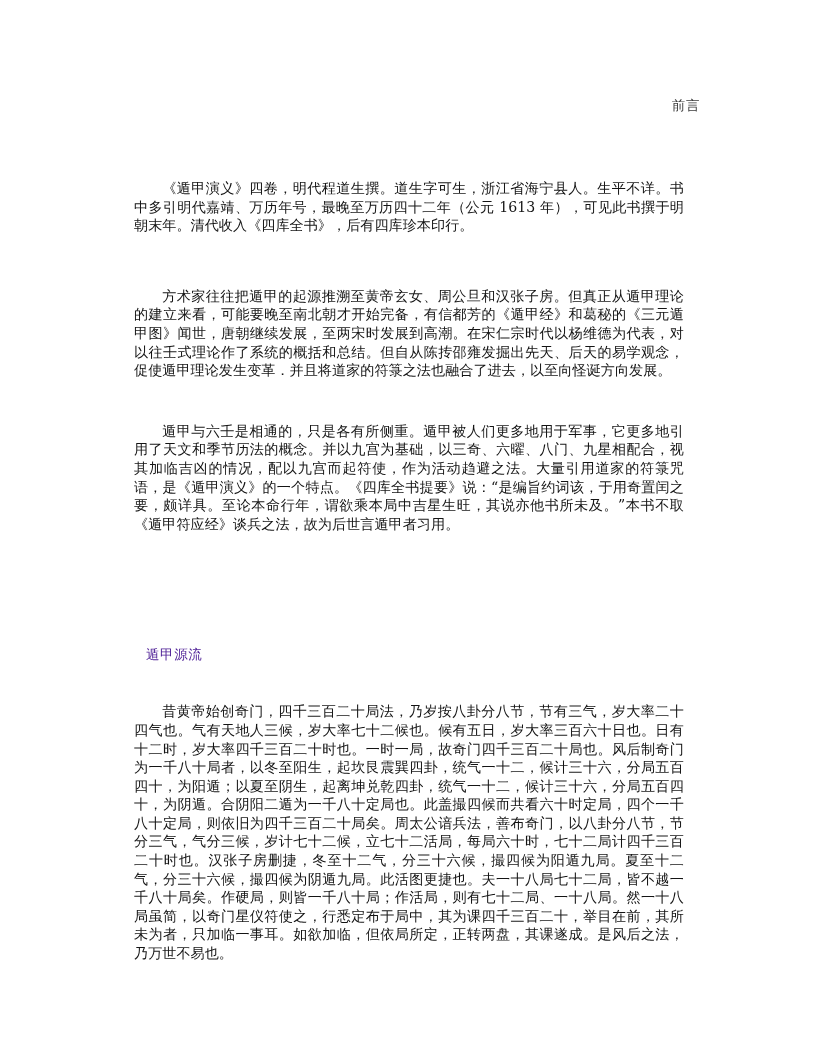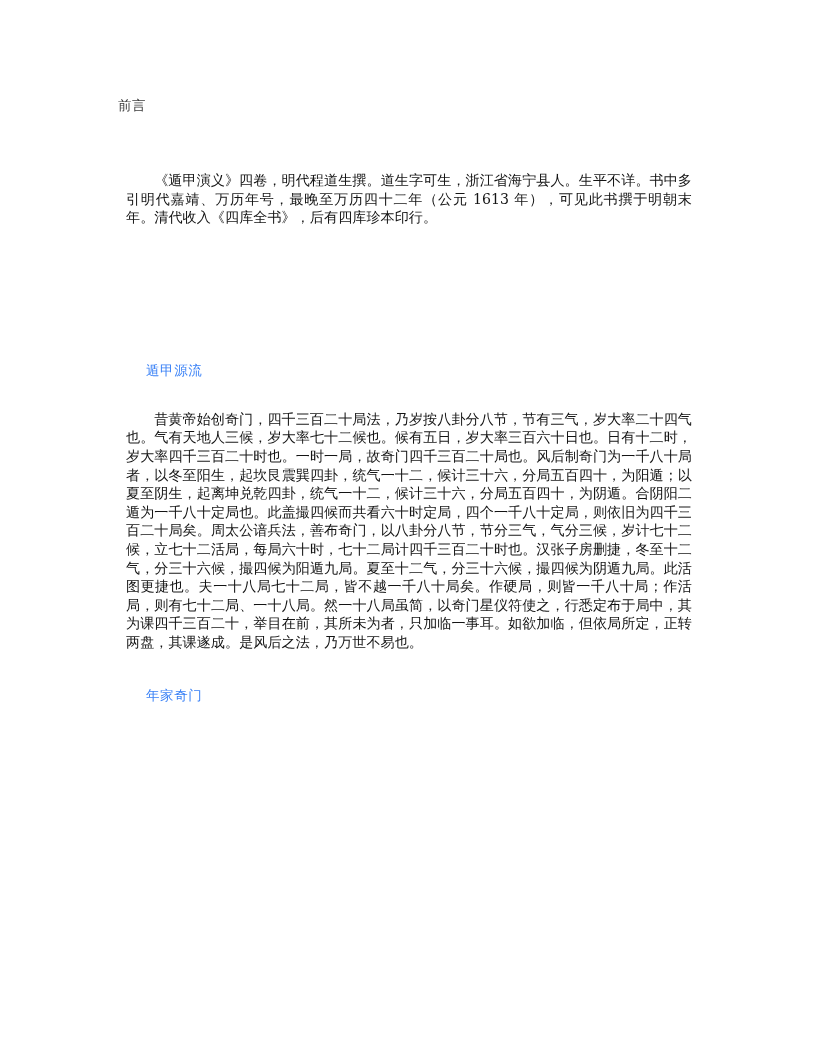--- a/index.html
+++ b/index.html
@@ -32,34 +32,35 @@
   }
 
   
   .chapter-heading {
     font-size: 13.5px;
     line-height: 19px;
     color: #3b3b3b;
     margin: 0;
     letter-spacing: 0.6px;
     font-weight: normal;
+    text-align: right;
   }
   .section-heading {
     font-size: 13.5px;
     line-height: 19px;
-    color: #3b82f6;
+    color: #4c1d95;
     margin: 0;
     padding-left: 28px;
     letter-spacing: 0.6px;
     font-weight: normal;
   }
 
   
   p.para {
-    margin: 8px;
+    margin: 16px;
     font-size: 14.1px;
     line-height: 18.6px;
     text-align: justify;
     text-justify: inter-ideograph;
     text-indent: 2em;
     letter-spacing: 0.05px;
     color: #141414;
   }
 
   
@@ -80,33 +81,34 @@
 
     <div class="sp-h1"></div>
 
     <p class="para">《遁甲演义》四卷，明代程道生撰。道生字可生，浙江省海宁县人。生平不详。书中多引明代嘉靖、万历年号，最晚至万历四十二年（公元 1613 年），可见此书撰于明朝末年。清代收入《四库全书》，后有四库珍本印行。</p>
 
     <div class="sp-h2"></div>
 
 
     <div class="sp-h2"></div>
 
+    <p class="para">方术家往往把遁甲的起源推溯至黄帝玄女、周公旦和汉张子房。但真正从遁甲理论的建立来看，可能要晚至南北朝才开始完备，有信都芳的《遁甲经》和葛秘的《三元遁甲图》闻世，唐朝继续发展，至两宋时发展到高潮。在宋仁宗时代以杨维德为代表，对以往壬式理论作了系统的概括和总结。但自从陈抟邵雍发掘出先天、后天的易学观念，促使遁甲理论发生变革．并且将道家的符箓之法也融合了进去，以至向怪诞方向发展。</p>
 
     <div class="sp-h2"></div>
 
+    <p class="para">遁甲与六壬是相通的，只是各有所侧重。遁甲被人们更多地用于军事，它更多地引用了天文和季节历法的概念。并以九宫为基础，以三奇、六曜、八门、九星相配合，视其加临吉凶的情况，配以九宫而起符使，作为活动趋避之法。大量引用道家的符箓咒语，是《遁甲演义》的一个特点。《四库全书提要》说：“是编旨约词该，于用奇置闰之要，颇详具。至论本命行年，谓欲乘本局中吉星生旺，其说亦他书所未及。”本书不取《遁甲符应经》谈兵之法，故为后世言遁甲者习用。</p>
 
     <div class="sp-h5"></div>
 
 
     <div class="sp-h6"></div>
 
     <h2 class="section-heading">遁甲源流</h2>
 
     <div class="sp-h7"></div>
 
     <p class="para">昔黄帝始创奇门，四千三百二十局法，乃岁按八卦分八节，节有三气，岁大率二十四气也。气有天地人三候，岁大率七十二候也。候有五日，岁大率三百六十日也。日有十二时，岁大率四千三百二十时也。一时一局，故奇门四千三百二十局也。风后制奇门为一千八十局者，以冬至阳生，起坎艮震巽四卦，统气一十二，候计三十六，分局五百四十，为阳遁；以夏至阴生，起离坤兑乾四卦，统气一十二，候计三十六，分局五百四十，为阴遁。合阴阳二遁为一千八十定局也。此盖撮四候而共看六十时定局，四个一千八十定局，则依旧为四千三百二十局矣。周太公谙兵法，善布奇门，以八卦分八节，节分三气，气分三候，岁计七十二候，立七十二活局，每局六十时，七十二局计四千三百二十时也。汉张子房删捷，冬至十二气，分三十六候，撮四候为阳遁九局。夏至十二气，分三十六候，撮四候为阴遁九局。此活图更捷也。夫一十八局七十二局，皆不越一千八十局矣。作硬局，则皆一千八十局；作活局，则有七十二局、一十八局。然一十八局虽简，以奇门星仪符使之，行悉定布于局中，其为课四千三百二十，举目在前，其所未为者，只加临一事耳。如欲加临，但依局所定，正转两盘，其课遂成。是风后之法，乃万世不易也。</p>
 
     <div class="sp-h8"></div>
 
-    <h2 class="section-heading">年家奇门</h2>
 
   </div>
 </div>
 
 </body></html>

